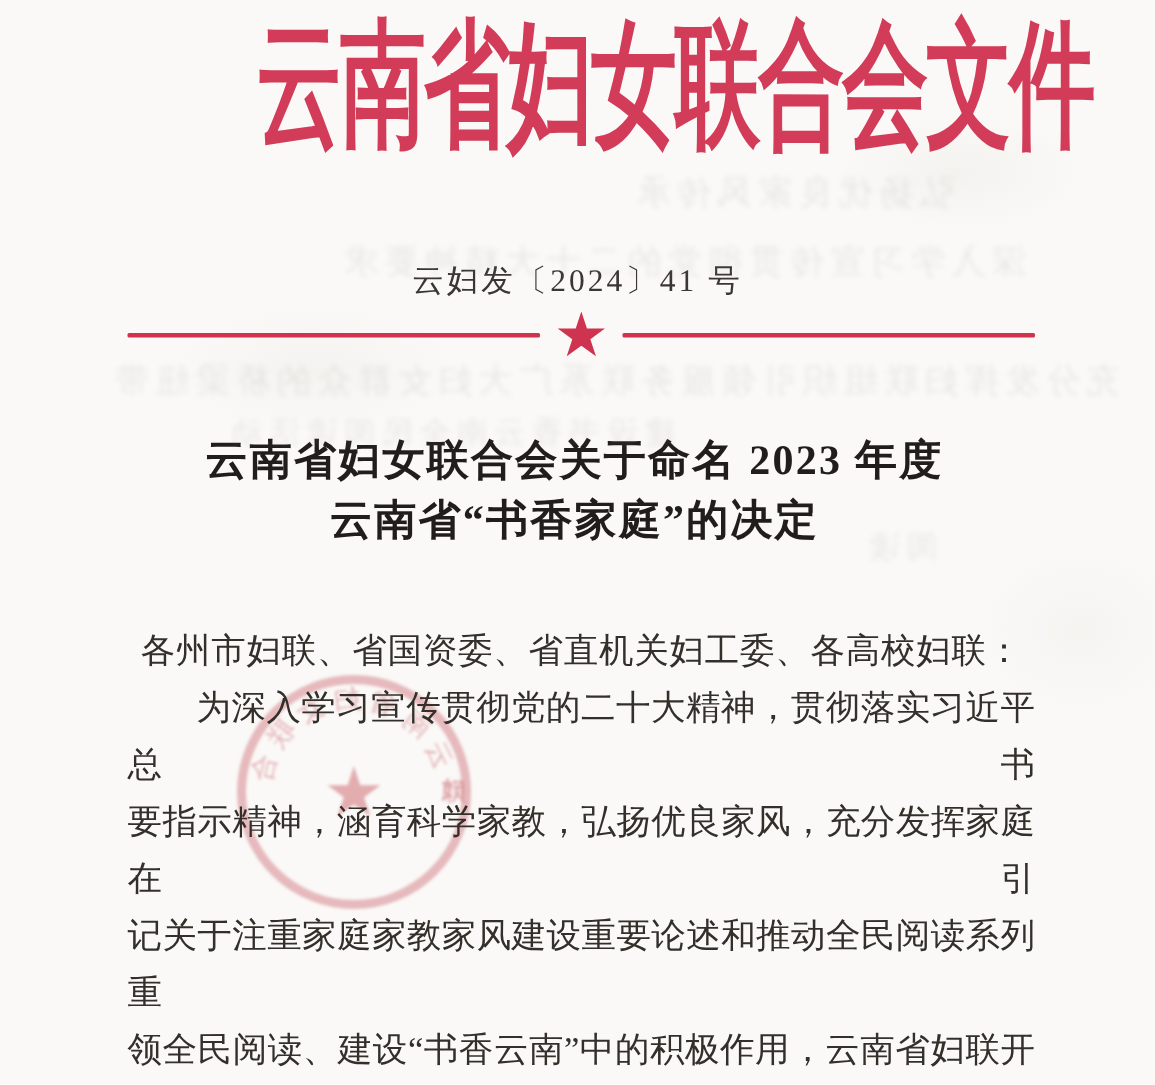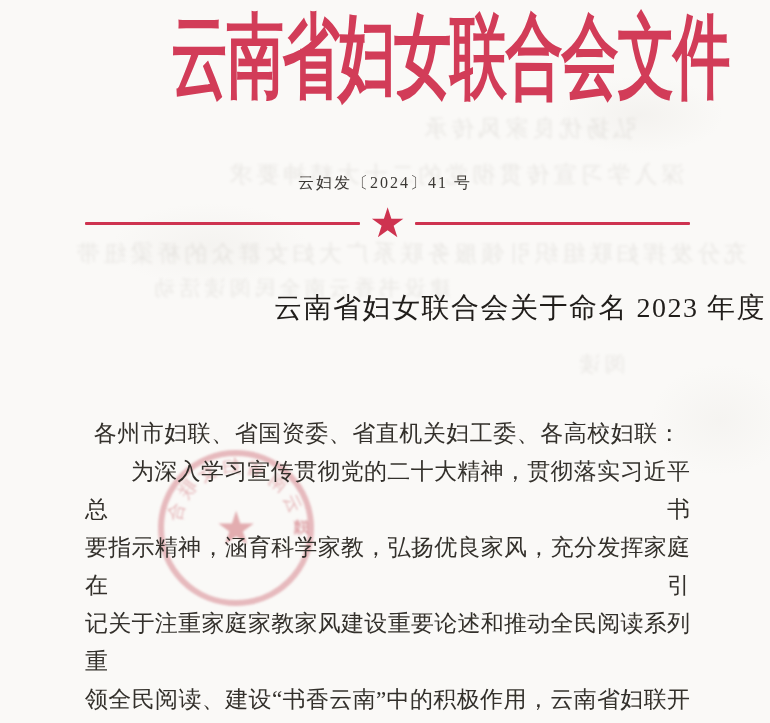--- a/index.html
+++ b/index.html
@@ -20,39 +20,39 @@
   .head-title{
     display:inline-block;white-space:nowrap;
     font-size:92px;line-height:98px;font-weight:bold;color:#d23c58;
     transform:scaleX(0.62);transform-origin:50% 50%;
     letter-spacing:-2px;
   }
 
   
   .doc-number{
     position:absolute;top:173px;left:0;right:0;
-    text-align:center;font-size:16px;color:#3a3733;letter-spacing:2px;
+    text-align:center;font-size:21px;color:#3a3733;letter-spacing:2px;
   }
 
   
   .separator{
     position:absolute;top:205px;left:85px;right:80px;height:36px;
     display:flex;align-items:center;
   }
   .rule{flex:1;height:3px;background:#ce3350;border-radius:1px;}
   .sep-star{
     color:#ce3350;font-size:41px;line-height:36px;margin:0 9px;
     font-family:"DejaVu Sans","Liberation Sans",sans-serif;
   }
 
   
   .doc-title{
     position:absolute;top:288px;left:0;right:4px;margin:0;
-    text-align:right;font-size:28px;line-height:40px;
-    font-weight:normal;color:#201d1a;letter-spacing:1.5px;
+    text-align:center;font-size:28px;line-height:40px;
+    font-weight:bold;color:#201d1a;letter-spacing:1.5px;
   }
 
   
   .body-block{
     position:absolute;top:415px;left:85px;width:605px;
     font-size:23px;line-height:38px;color:#33302b;z-index:2;
   }
   .body-line{text-align:justify;text-align-last:justify;}
   .body-line.first{text-indent:2em;}
   .salutation{text-align:center;letter-spacing:.5px;}
@@ -109,20 +109,21 @@
   <div class="doc-number">云妇发〔2024〕41 号</div>
 
   <div class="separator">
     <span class="rule"></span>
     <span class="sep-star">★</span>
     <span class="rule"></span>
   </div>
 
   <h1 class="doc-title">
     <div>云南省妇女联合会关于命名 2023 年度</div>
+    <div>云南省“书香家庭”的决定</div>
   </h1>
 
   <div class="body-block">
     <div class="salutation">各州市妇联、省国资委、省直机关妇工委、各高校妇联：</div>
     <div class="body-line first">为深入学习宣传贯彻党的二十大精神，贯彻落实习近平总书</div>
     <div class="body-line">要指示精神，涵育科学家教，弘扬优良家风，充分发挥家庭在引</div>
     <div class="body-line">记关于注重家庭家教家风建设重要论述和推动全民阅读系列重</div>
     <div class="body-line">领全民阅读、建设“书香云南”中的积极作用，云南省妇联开展</div>
 
   </div>

